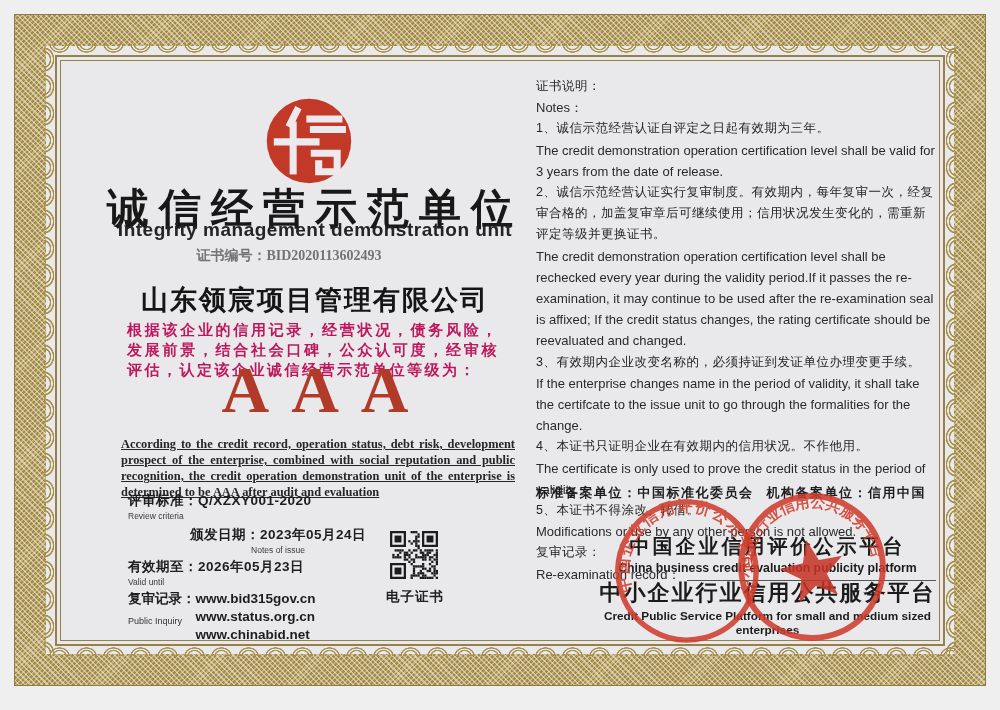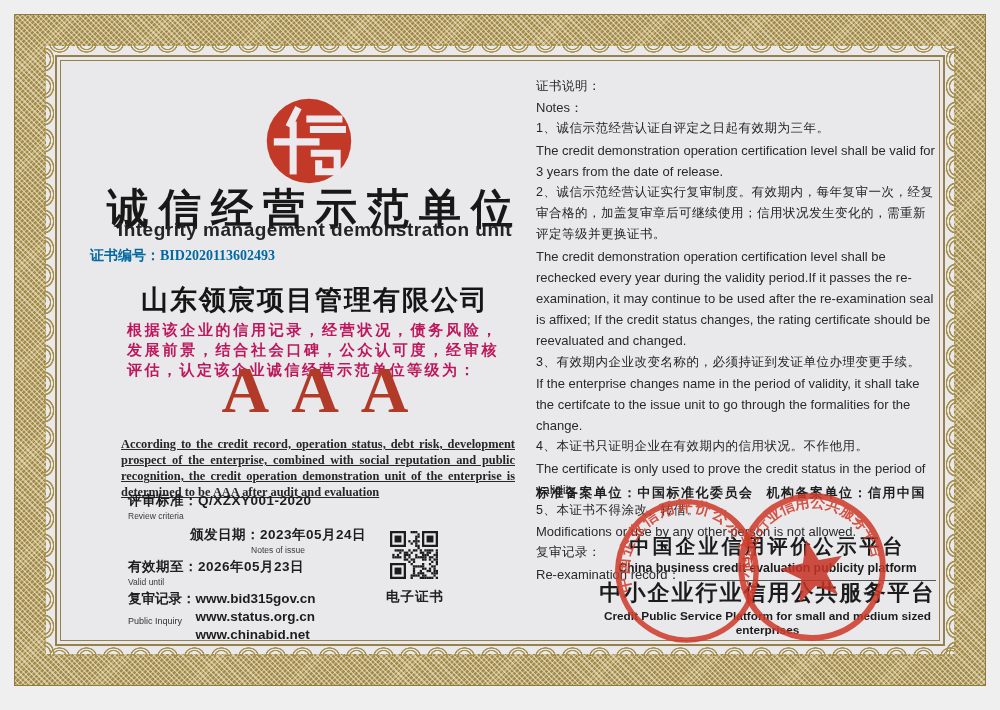--- a/index.html
+++ b/index.html
@@ -41,21 +41,21 @@
   .frame::after{
     content:'';position:absolute;inset:3px;border:1px solid #96814a;
   }
   
   .abs{position:absolute;}
   .center{text-align:center;}
   
   .logo{left:265px;top:97px;width:88px;height:88px;}
   .title-cn{left:95px;top:181px;width:440px;font-size:42px;font-weight:bold;letter-spacing:10px;color:#181818;}
   .title-en{left:95px;top:219px;width:440px;font-size:19px;font-weight:bold;letter-spacing:.5px;color:#242424;}
-  .certno{left:90px;top:247px;width:356px;text-align:left;font-family:"Liberation Serif","DejaVu Serif",serif;font-weight:bold;font-size:14px;color:#0369a1;}
+  .certno{left:111px;top:247px;width:356px;text-align:center;font-family:"Liberation Serif","DejaVu Serif",serif;font-weight:bold;font-size:14px;color:#737373;}
   .company{left:95px;top:282px;width:440px;font-size:27px;font-weight:bold;letter-spacing:2px;color:#151515;}
   .statement-cn{left:127px;top:320px;width:372px;font-size:15px;font-weight:bold;letter-spacing:2.5px;line-height:1.32;text-align:justify;color:#be185d;}
   .grade{left:95px;top:352px;width:440px;font-family:"Liberation Serif","DejaVu Serif",serif;font-size:66px;font-weight:bold;letter-spacing:22px;text-indent:22px;color:#b23a28;}
   .statement-en{left:121px;top:436px;width:394px;font-family:"Liberation Serif","DejaVu Serif",serif;font-weight:bold;font-size:12.4px;line-height:1.3;text-align:justify;color:#262626;text-decoration:underline;}
   .kv{font-size:13.5px;font-weight:bold;letter-spacing:.5px;color:#1d1d1d;}
   .kv .sub{display:block;font-size:8.5px;font-weight:normal;letter-spacing:0;color:#3a3a3a;margin-top:1px;}
   .review{left:128px;top:492px;width:300px;}
   .issue{left:128px;top:526px;width:300px;text-align:center;}
   .valid{left:128px;top:558px;width:300px;}
   .inquiry{left:128px;top:590px;width:300px;font-size:13.5px;font-weight:bold;color:#1d1d1d;display:flex;}

